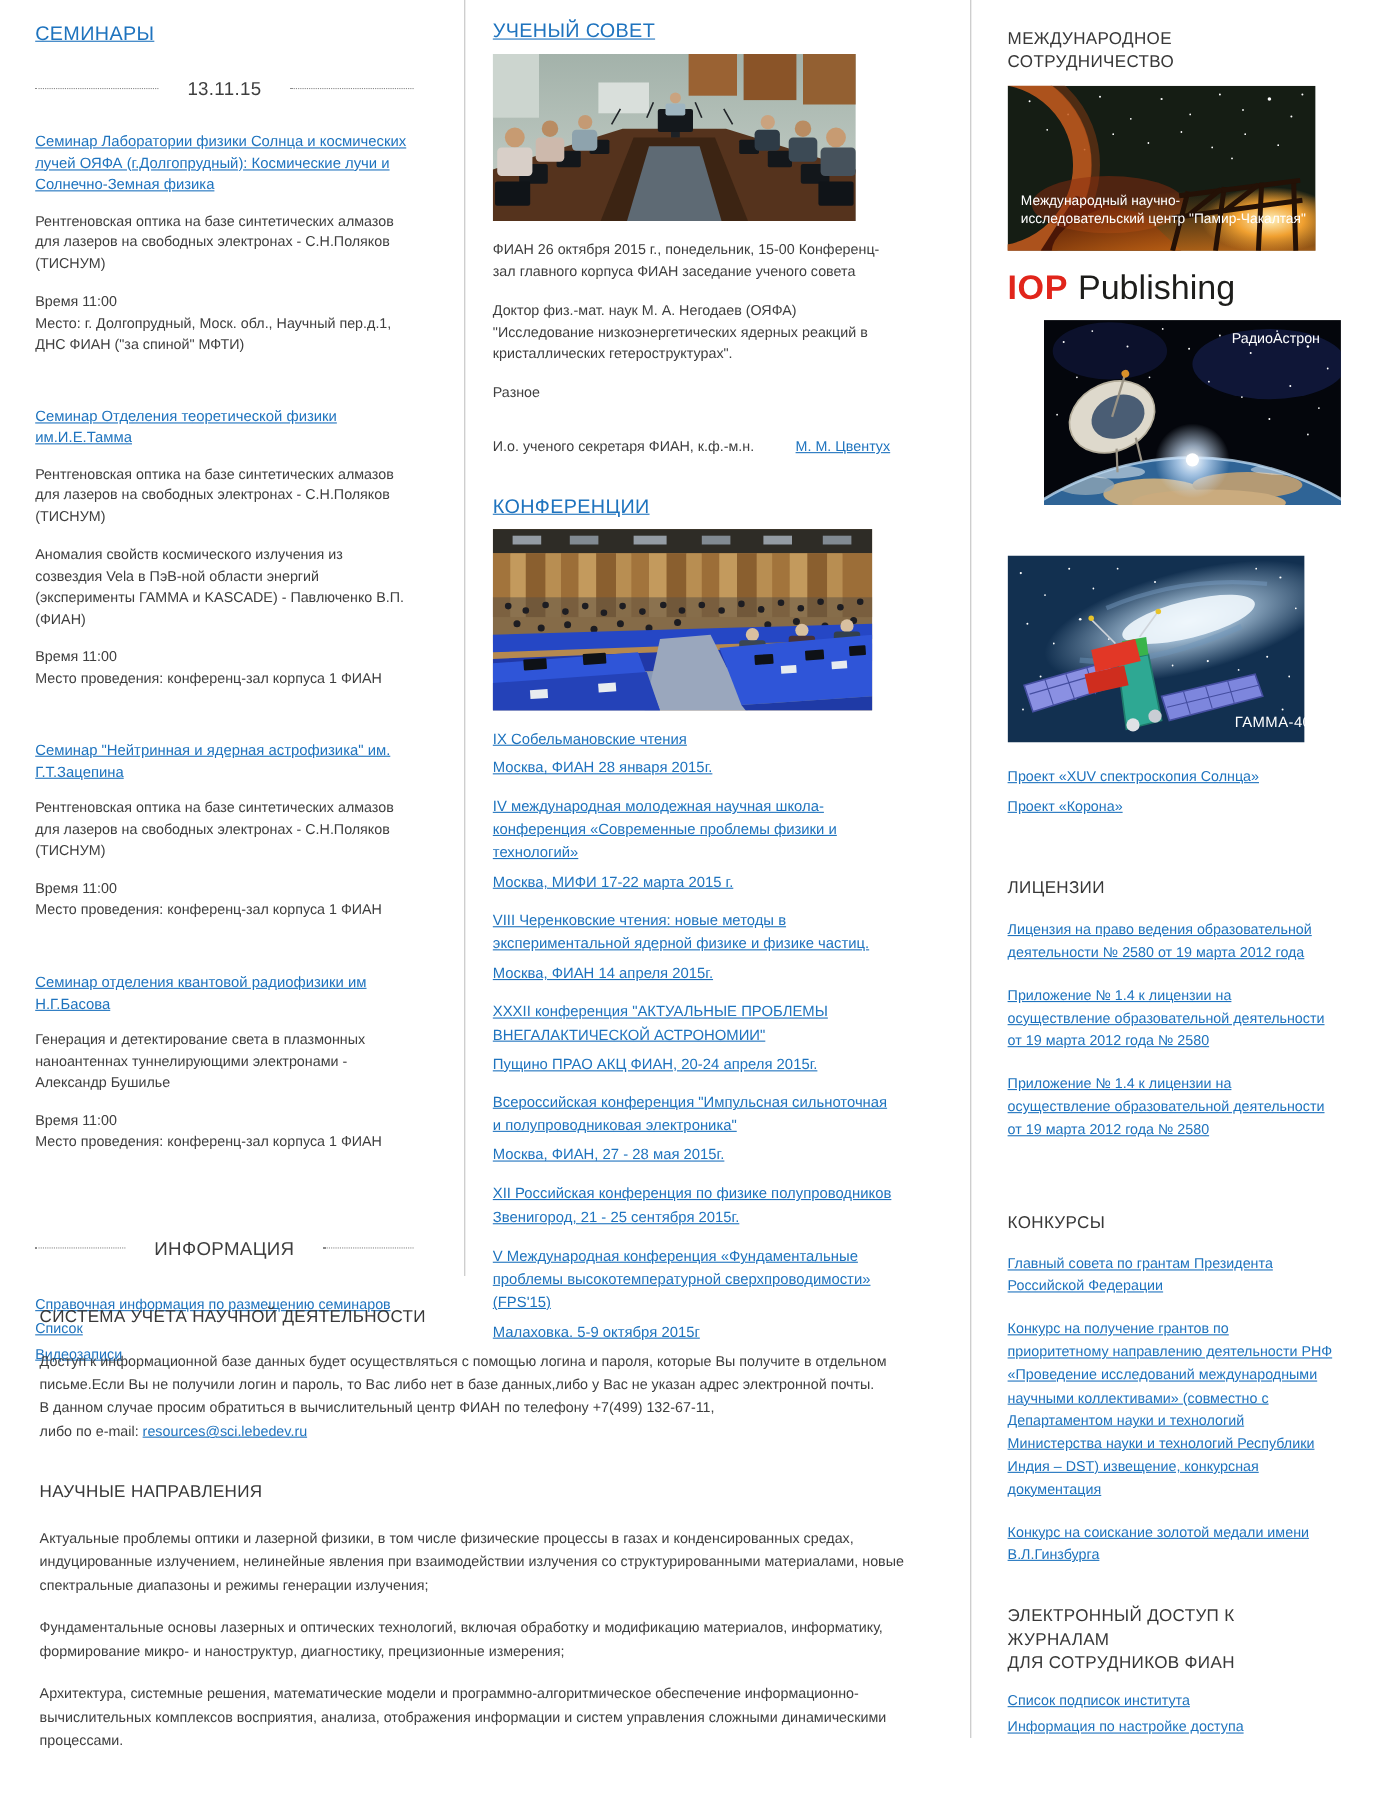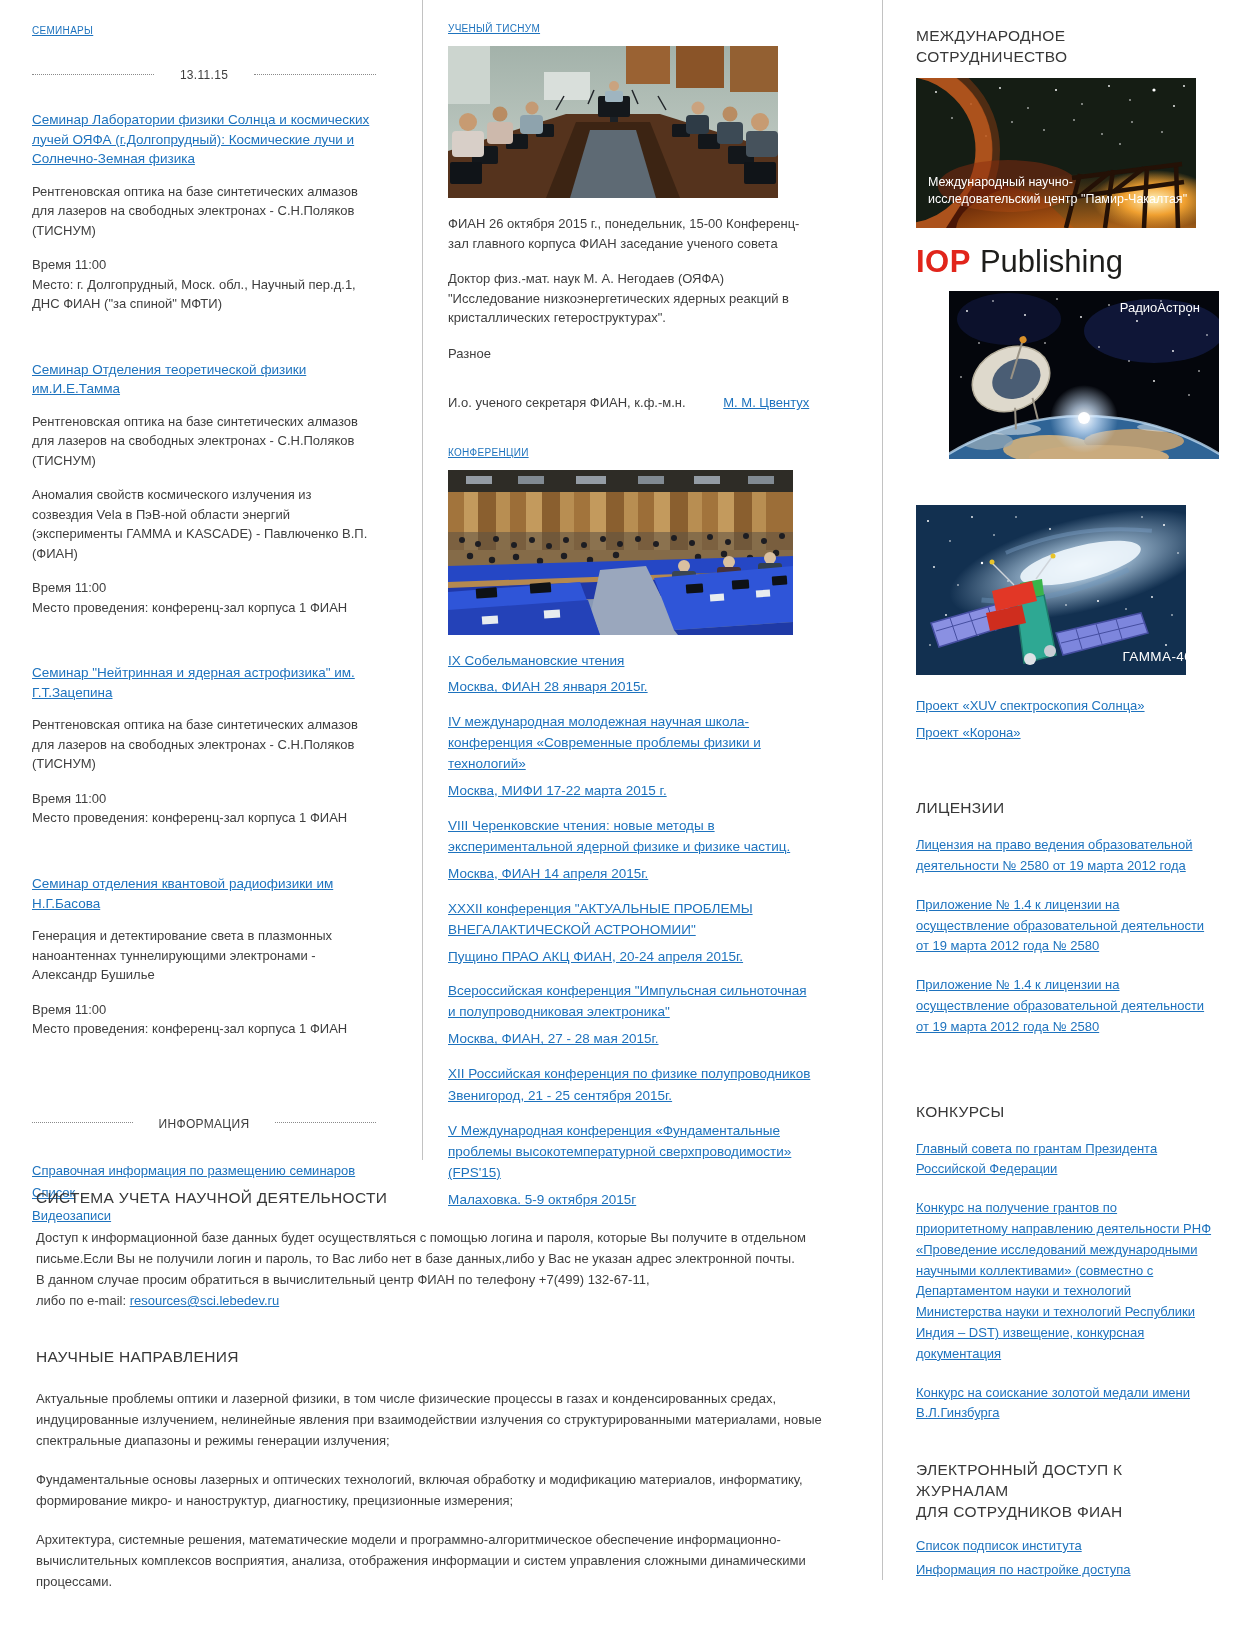--- a/index.html
+++ b/index.html
@@ -14,29 +14,29 @@
   .divider{position:absolute;top:0;width:1px;background:var(--divider);}
   .d1{left:422px;height:1160px;}
   .d2{left:882px;height:1580px;}
   .col{position:absolute;}
   .col-seminars{left:32px;top:20px;width:344px;}
   .col-middle{left:448px;top:18px;width:368px;}
   .col-right{left:916px;top:26px;width:296px;}
   .bottom-section{position:absolute;left:36px;top:1188px;width:790px;}
 
   a{color:var(--link);text-decoration:underline;cursor:pointer;}
-  .h-link{display:inline-block;font-size:10px;letter-spacing:.3px;}
+  .h-link{display:inline-block;font-size:18px;letter-spacing:.3px;}
   .h-black{font-size:15.5px;font-weight:normal;color:var(--head);margin:0;line-height:1.35;letter-spacing:.3px;}
   .body{font-size:13px;line-height:1.5;margin:0 0 13px;}
   .b15{font-size:13px;line-height:1.62;margin:0 0 18px;}
   .preline{white-space:pre-line;}
 
   .dotrow{display:flex;align-items:center;margin:30px 0 28px;}
   .dotrow .dots{flex:1;border-bottom:1px dotted #8a8a8a;height:0;transform:translateY(-1px);}
-  .dotrow .dot-label{padding:0 26px;font-size:12px;color:var(--text);letter-spacing:.3px;}
+  .dotrow .dot-label{padding:0 26px;font-size:17px;color:var(--text);letter-spacing:.3px;}
   .info-row{margin-top:78px;margin-bottom:30px;}
 
   .sem-item{margin-bottom:46px;}
   .sem-title{display:inline-block;font-size:13.5px;line-height:1.45;margin-bottom:13px;}
   .sem-item .body{margin-bottom:15px;}
 
   .info-links a{display:block;font-size:13px;line-height:1.6;margin-bottom:2px;width:fit-content;}
 
   .photo{position:relative;margin:10px 0 16px;line-height:0;}
   .photo svg{display:block;}
@@ -123,21 +123,21 @@
     </div>
 
     <div class="info-links">
       <a>Справочная информация по размещению семинаров</a>
       <a>Список</a>
       <a>Видеозаписи</a>
     </div>
   </section>
 
   <section class="col col-middle">
-    <a class="h-link">УЧЕНЫЙ ТИСНУМ</a>
+    <a class="h-link">УЧЕНЫЙ СОВЕТ</a>
 
     <div class="photo">
       <svg width="330" height="152" viewBox="0 0 330 152">
         <defs>
           <linearGradient id="cw" x1="0" y1="0" x2="0" y2="1">
             <stop offset="0" stop-color="#a3b2aa"></stop>
               <stop offset="1" stop-color="#c8d1ca"></stop>
           </linearGradient>
         </defs>
         <rect width="330" height="152" fill="url(#cw)"></rect>

